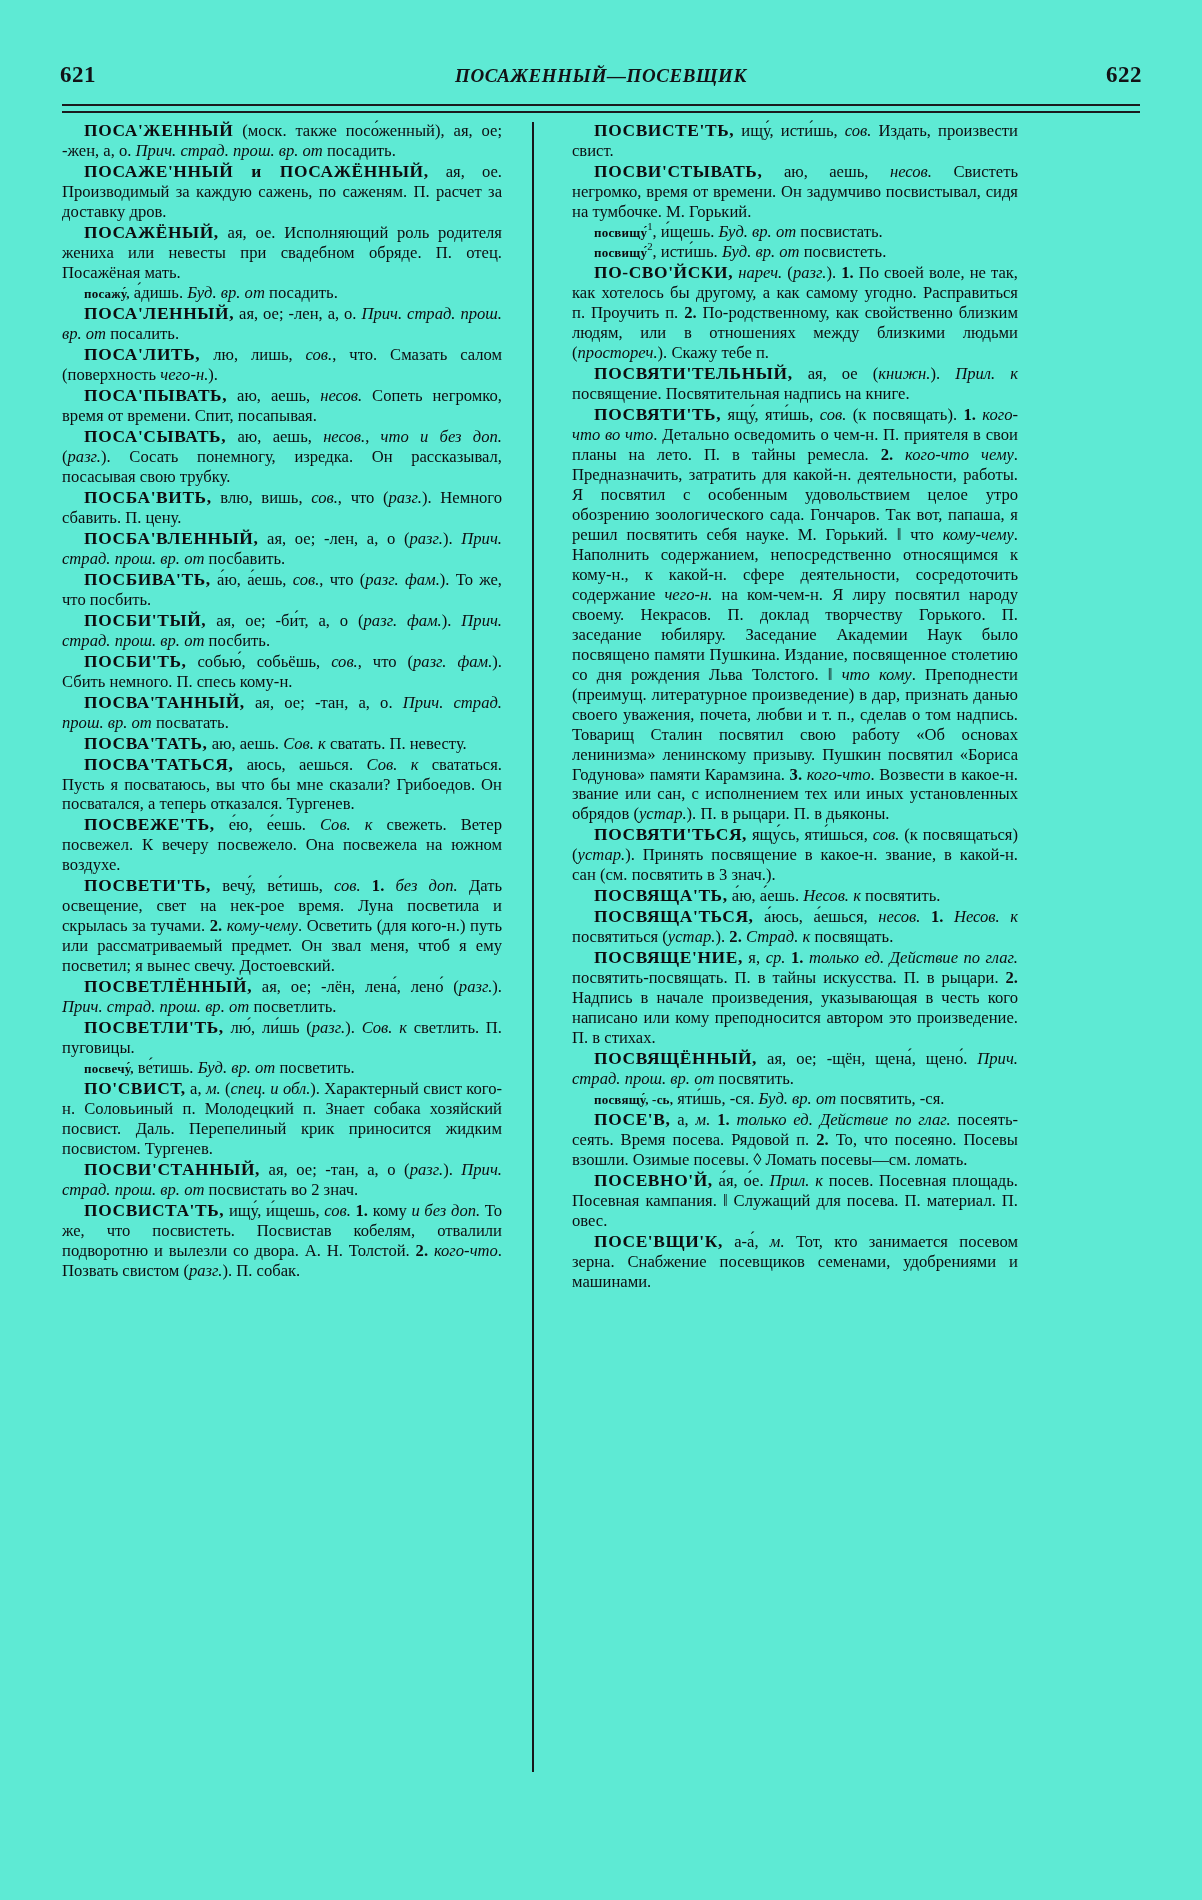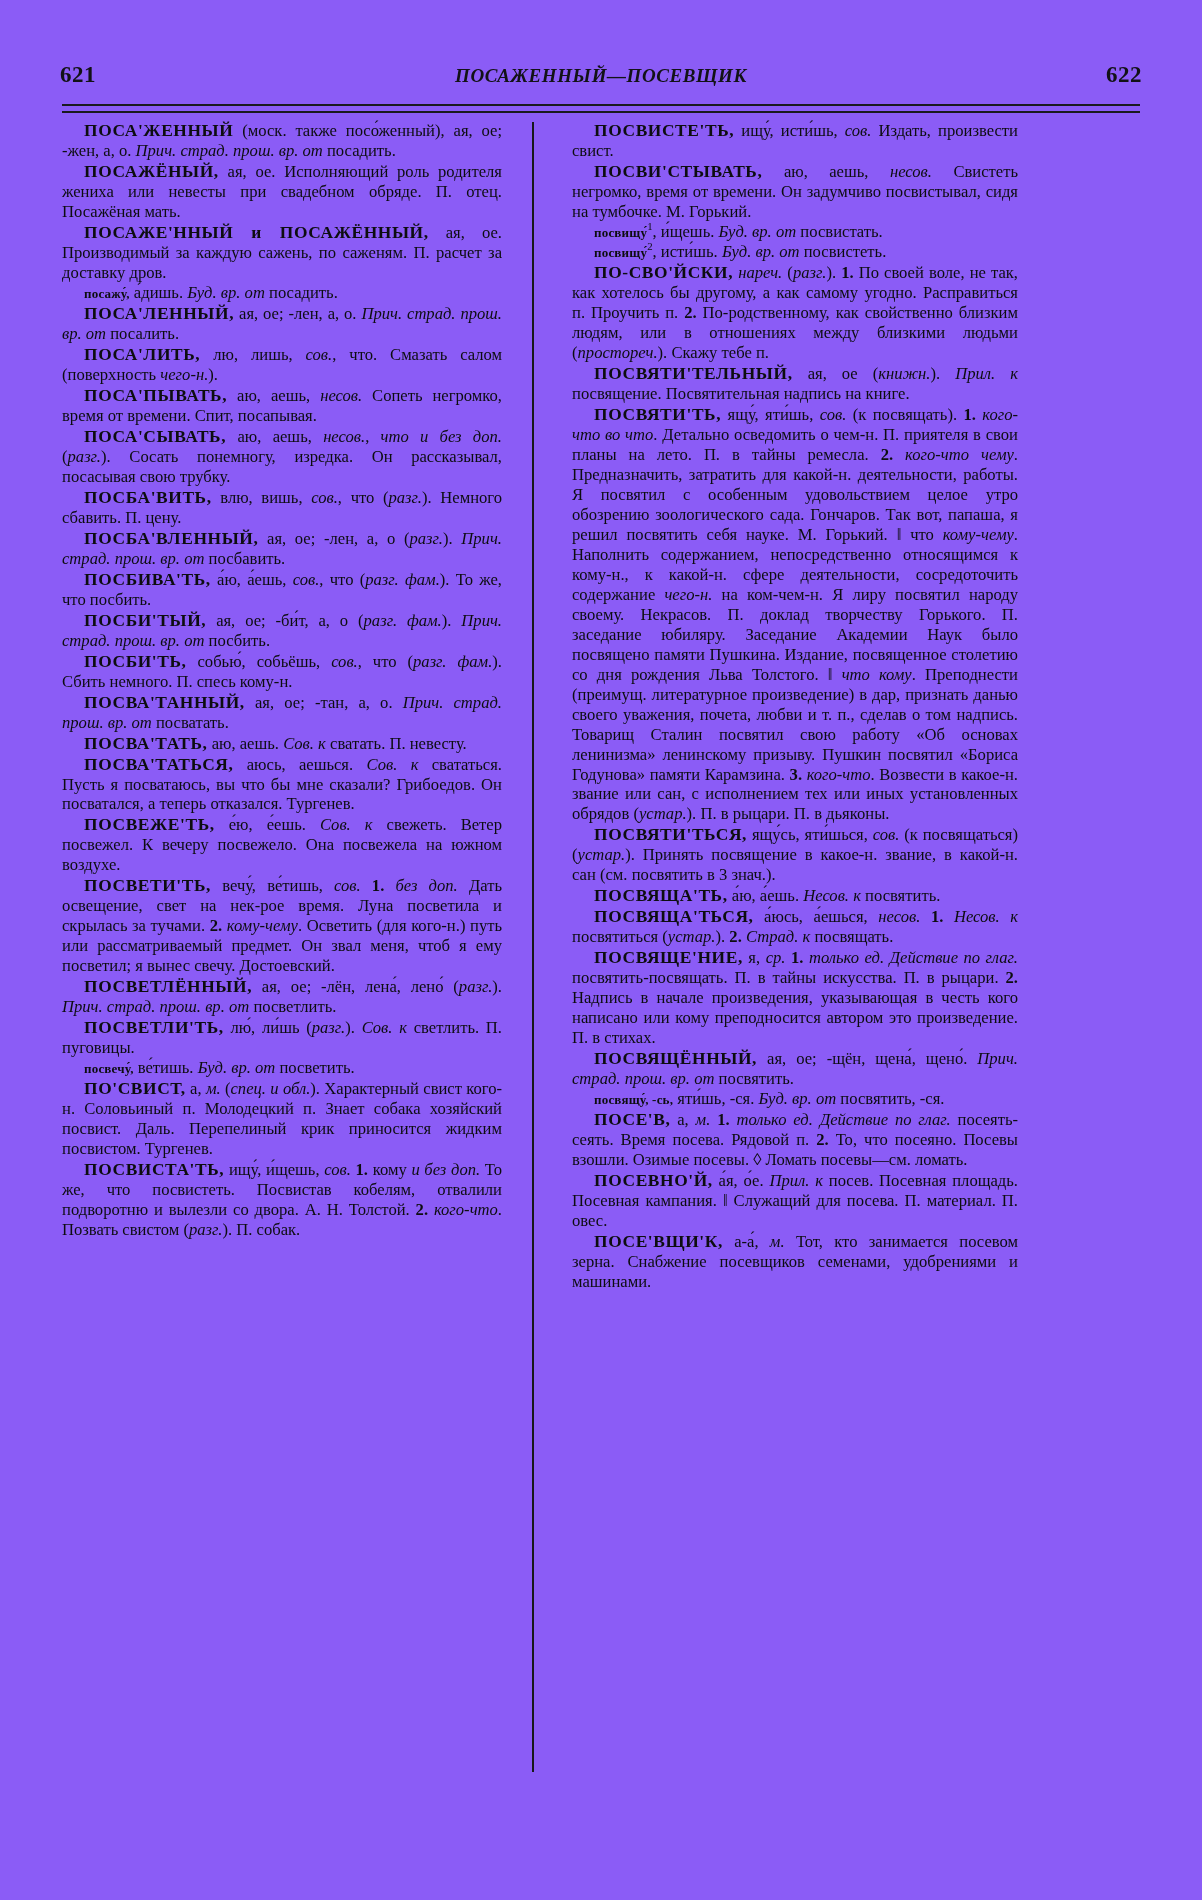--- a/index.html
+++ b/index.html
@@ -11,21 +11,21 @@
     height: 1900px;
     background: #fbf9fa;
     font-family: "Liberation Serif", "DejaVu Serif", serif;
     color: #0d0d10;
     overflow: hidden;
   }
   .page {
     position: relative;
     width: 1202px;
     height: 1900px;
-    background: #8b5cf6;
+    background: #5eead4;
     box-sizing: border-box;
     padding: 0;
   }
   
   .header {
     position: absolute;
     left: 60px;
     right: 60px;
     top: 62px;
     height: 34px;
@@ -120,41 +120,42 @@
     <span class="folio">621</span>
     <span class="runhead">ПОСАЖЕННЫЙ—ПОСЕВЩИК</span>
     <span class="folio">622</span>
   </div>
 
   <div class="rule"></div>
 
   <div class="columns">
     <div class="col left" id="col-left">
         <p class="entry"><span class="hw">ПОСА'ЖЕННЫЙ</span><span> (моск. также посо́женный), ая, ое; -жен, а, о. <i><i><i>Прич.</i> страд. прош. вр.</i> от</i> посадить.</span></p>
+        <p class="entry"><span class="hw">ПОСАЖЕ'ННЫЙ и ПОСАЖЁННЫЙ,</span><span> ая, ое. Производимый за каждую сажень, по саженям. П. расчет за доставку дров.</span></p>
         <p class="entry"><span class="hw">ПОСАЖЁНЫЙ,</span><span> ая, ое. Исполняющий роль родителя жениха или невесты при свадебном обряде. П. отец. Посажёная мать.</span></p>
-        <p class="entry"><span class="hw">ПОСАЖЕ'ННЫЙ и ПОСАЖЁННЫЙ,</span><span> ая, ое. Производимый за каждую сажень, по саженям. П. расчет за доставку дров.</span></p>
         <p class="entry sub"><span class="hw-sm">посажу́,</span><span> а́дишь. <i><i>Буд. вр.</i> от</i> посадить.</span></p>
         <p class="entry"><span class="hw">ПОСА'ЛЕННЫЙ,</span><span> ая, ое; -лен, а, о. <i><i><i>Прич.</i> страд. прош. вр.</i> от</i> посалить.</span></p>
         <p class="entry"><span class="hw">ПОСА'ЛИТЬ,</span><span> лю, лишь, <i>сов.</i>, что. Смазать салом (поверхность <i>чего-н.</i>).</span></p>
         <p class="entry"><span class="hw">ПОСА'ПЫВАТЬ,</span><span> аю, аешь, <i>несов.</i> Сопеть негромко, время от времени. Спит, посапывая.</span></p>
         <p class="entry"><span class="hw">ПОСА'СЫВАТЬ,</span><span> аю, аешь, <i>несов.</i>, <i>что <i>и <i>без доп.</i></i></i> (<i>разг.</i>). Сосать понемногу, изредка. Он рассказывал, посасывая свою трубку.</span></p>
         <p class="entry"><span class="hw">ПОСБА'ВИТЬ,</span><span> влю, вишь, <i>сов.</i>, что (<i>разг.</i>). Немного сбавить. П. цену.</span></p>
         <p class="entry"><span class="hw">ПОСБА'ВЛЕННЫЙ,</span><span> ая, ое; -лен, а, о (<i>разг.</i>). <i><i><i>Прич.</i> страд. прош. вр.</i> от</i> посбавить.</span></p>
         <p class="entry"><span class="hw">ПОСБИВА'ТЬ,</span><span> а́ю, а́ешь, <i>сов.</i>, что (<i><i>разг.</i> <i>фам.</i></i>). То же, что посбить.</span></p>
         <p class="entry"><span class="hw">ПОСБИ'ТЫЙ,</span><span> ая, ое; -би́т, а, о (<i><i>разг.</i> <i>фам.</i></i>). <i><i><i>Прич.</i> страд. прош. вр.</i> от</i> посбить.</span></p>
         <p class="entry"><span class="hw">ПОСБИ'ТЬ,</span><span> собью́, собьёшь, <i>сов.</i>, что (<i><i>разг.</i> <i>фам.</i></i>). Сбить немного. П. спесь кому-н.</span></p>
         <p class="entry"><span class="hw">ПОСВА'ТАННЫЙ,</span><span> ая, ое; -тан, а, о. <i><i><i>Прич.</i> страд. прош. вр.</i> от</i> посватать.</span></p>
         <p class="entry"><span class="hw">ПОСВА'ТАТЬ,</span><span> аю, аешь. <i>Сов. к</i> сватать. П. невесту.</span></p>
         <p class="entry"><span class="hw">ПОСВА'ТАТЬСЯ,</span><span> аюсь, аешься. <i>Сов. к</i> свататься. Пусть я посватаюсь, вы что бы мне сказали? Грибоедов. Он посватался, а теперь отказался. Тургенев.</span></p>
         <p class="entry"><span class="hw">ПОСВЕЖЕ'ТЬ,</span><span> е́ю, е́ешь. <i>Сов. к</i> свежеть. Ветер посвежел. К вечеру посвежело. Она посвежела на южном воздухе.</span></p>
         <p class="entry"><span class="hw">ПОСВЕТИ'ТЬ,</span><span> вечу́, ве́тишь, <i>сов.</i> <b>1.</b> <i>без доп.</i> Дать освещение, свет на нек-рое время. Луна посветила и скрылась за тучами. <b>2.</b> <i>кому-чему</i>. Осветить (для кого-н.) путь или рассматриваемый предмет. Он звал меня, чтоб я ему посветил; я вынес свечу. Достоевский.</span></p>
         <p class="entry"><span class="hw">ПОСВЕТЛЁННЫЙ,</span><span> ая, ое; -лён, лена́, лено́ (<i>разг.</i>). <i><i><i>Прич.</i> страд. прош. вр.</i> от</i> посветлить.</span></p>
         <p class="entry"><span class="hw">ПОСВЕТЛИ'ТЬ,</span><span> лю́, ли́шь (<i>разг.</i>). <i>Сов. к</i> светлить. П. пуговицы.</span></p>
         <p class="entry sub"><span class="hw-sm">посвечу́,</span><span> ве́тишь. <i><i>Буд. вр.</i> от</i> посветить.</span></p>
         <p class="entry"><span class="hw">ПО'СВИСТ,</span><span> а, <i>м.</i> (<i><i>спец.</i> и <i>обл.</i></i>). Характерный свист кого-н. Соловьиный п. Молодецкий п. Знает собака хозяйский посвист. Даль. Перепелиный крик приносится жидким посвистом. Тургенев.</span></p>
+        <p class="entry"><span class="hw">ПОСВИ'СТАННЫЙ,</span><span> ая, ое; -тан, а, о (<i>разг.</i>). <i><i><i>Прич.</i> страд. прош. вр.</i> от</i> посвистать во 2 знач.</span></p>
         <p class="entry"><span class="hw">ПОСВИСТА'ТЬ,</span><span> ищу́, и́щешь, <i>сов.</i> <b>1.</b> кому <i>и <i>без доп.</i></i> То же, что посвистеть. Посвистав кобелям, отвалили подворотню и вылезли со двора. А. Н. Толстой. <b>2.</b> <i>кого-что</i>. Позвать свистом (<i>разг.</i>). П. собак.</span></p>
       </div>
     <div class="divider"></div>
     <div class="col right" id="col-right">
         <p class="entry"><span class="hw">ПОСВИСТЕ'ТЬ,</span><span> ищу́, исти́шь, <i>сов.</i> Издать, произвести свист.</span></p>
         <p class="entry"><span class="hw">ПОСВИ'СТЫВАТЬ,</span><span> аю, аешь, <i>несов.</i> Свистеть негромко, время от времени. Он задумчиво посвистывал, сидя на тумбочке. М. Горький.</span></p>
         <p class="entry sub"><span class="hw-sm">посвищу́</span><sup>1</sup><span>, и́щешь. <i><i>Буд. вр.</i> от</i> посвистать.</span></p>
         <p class="entry sub"><span class="hw-sm">посвищу́</span><sup>2</sup><span>, исти́шь. <i><i>Буд. вр.</i> от</i> посвистеть.</span></p>
         <p class="entry"><span class="hw">ПО-СВО'ЙСКИ,</span><span> <i>нареч.</i> (<i>разг.</i>). <b>1.</b> По своей воле, не так, как хотелось бы другому, а как самому угодно. Расправиться п. Проучить п. <b>2.</b> По-родственному, как свойственно близким людям, или в отношениях между близкими людьми (<i>простореч.</i>). Скажу тебе п.</span></p>
         <p class="entry"><span class="hw">ПОСВЯТИ'ТЕЛЬНЫЙ,</span><span> ая, ое (<i>книжн.</i>). <i>Прил. к</i> посвящение. Посвятительная надпись на книге.</span></p>

